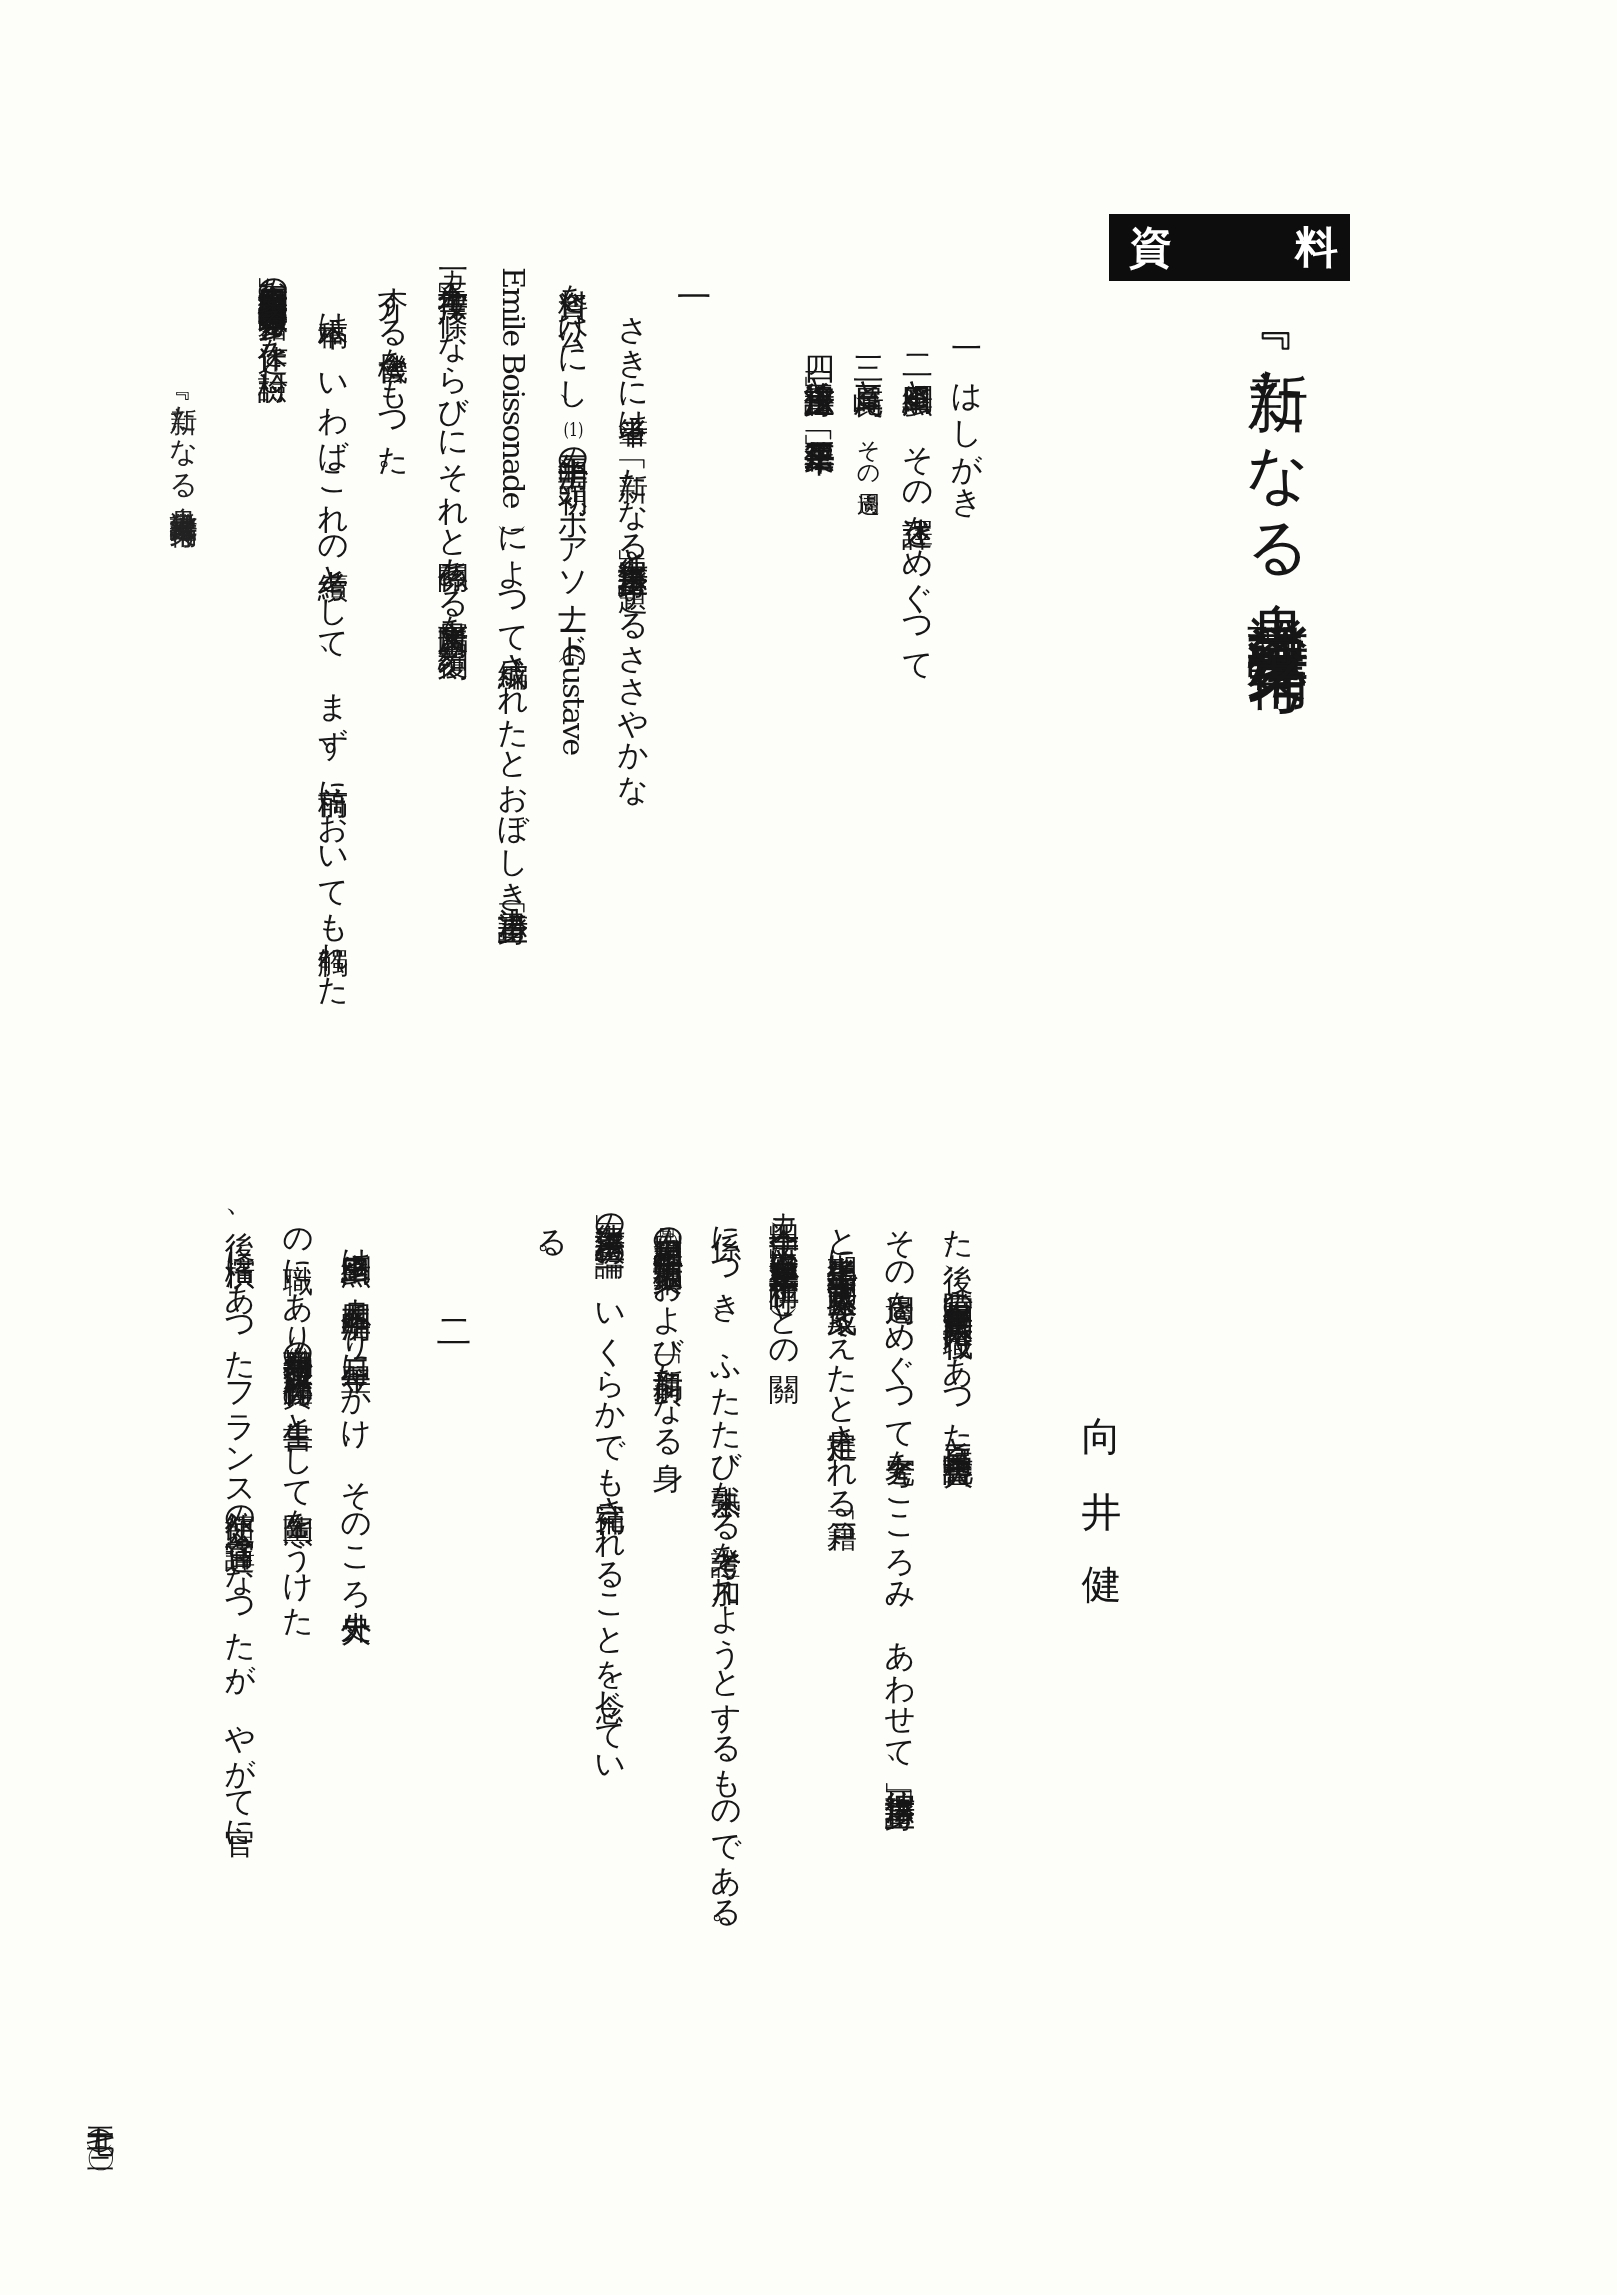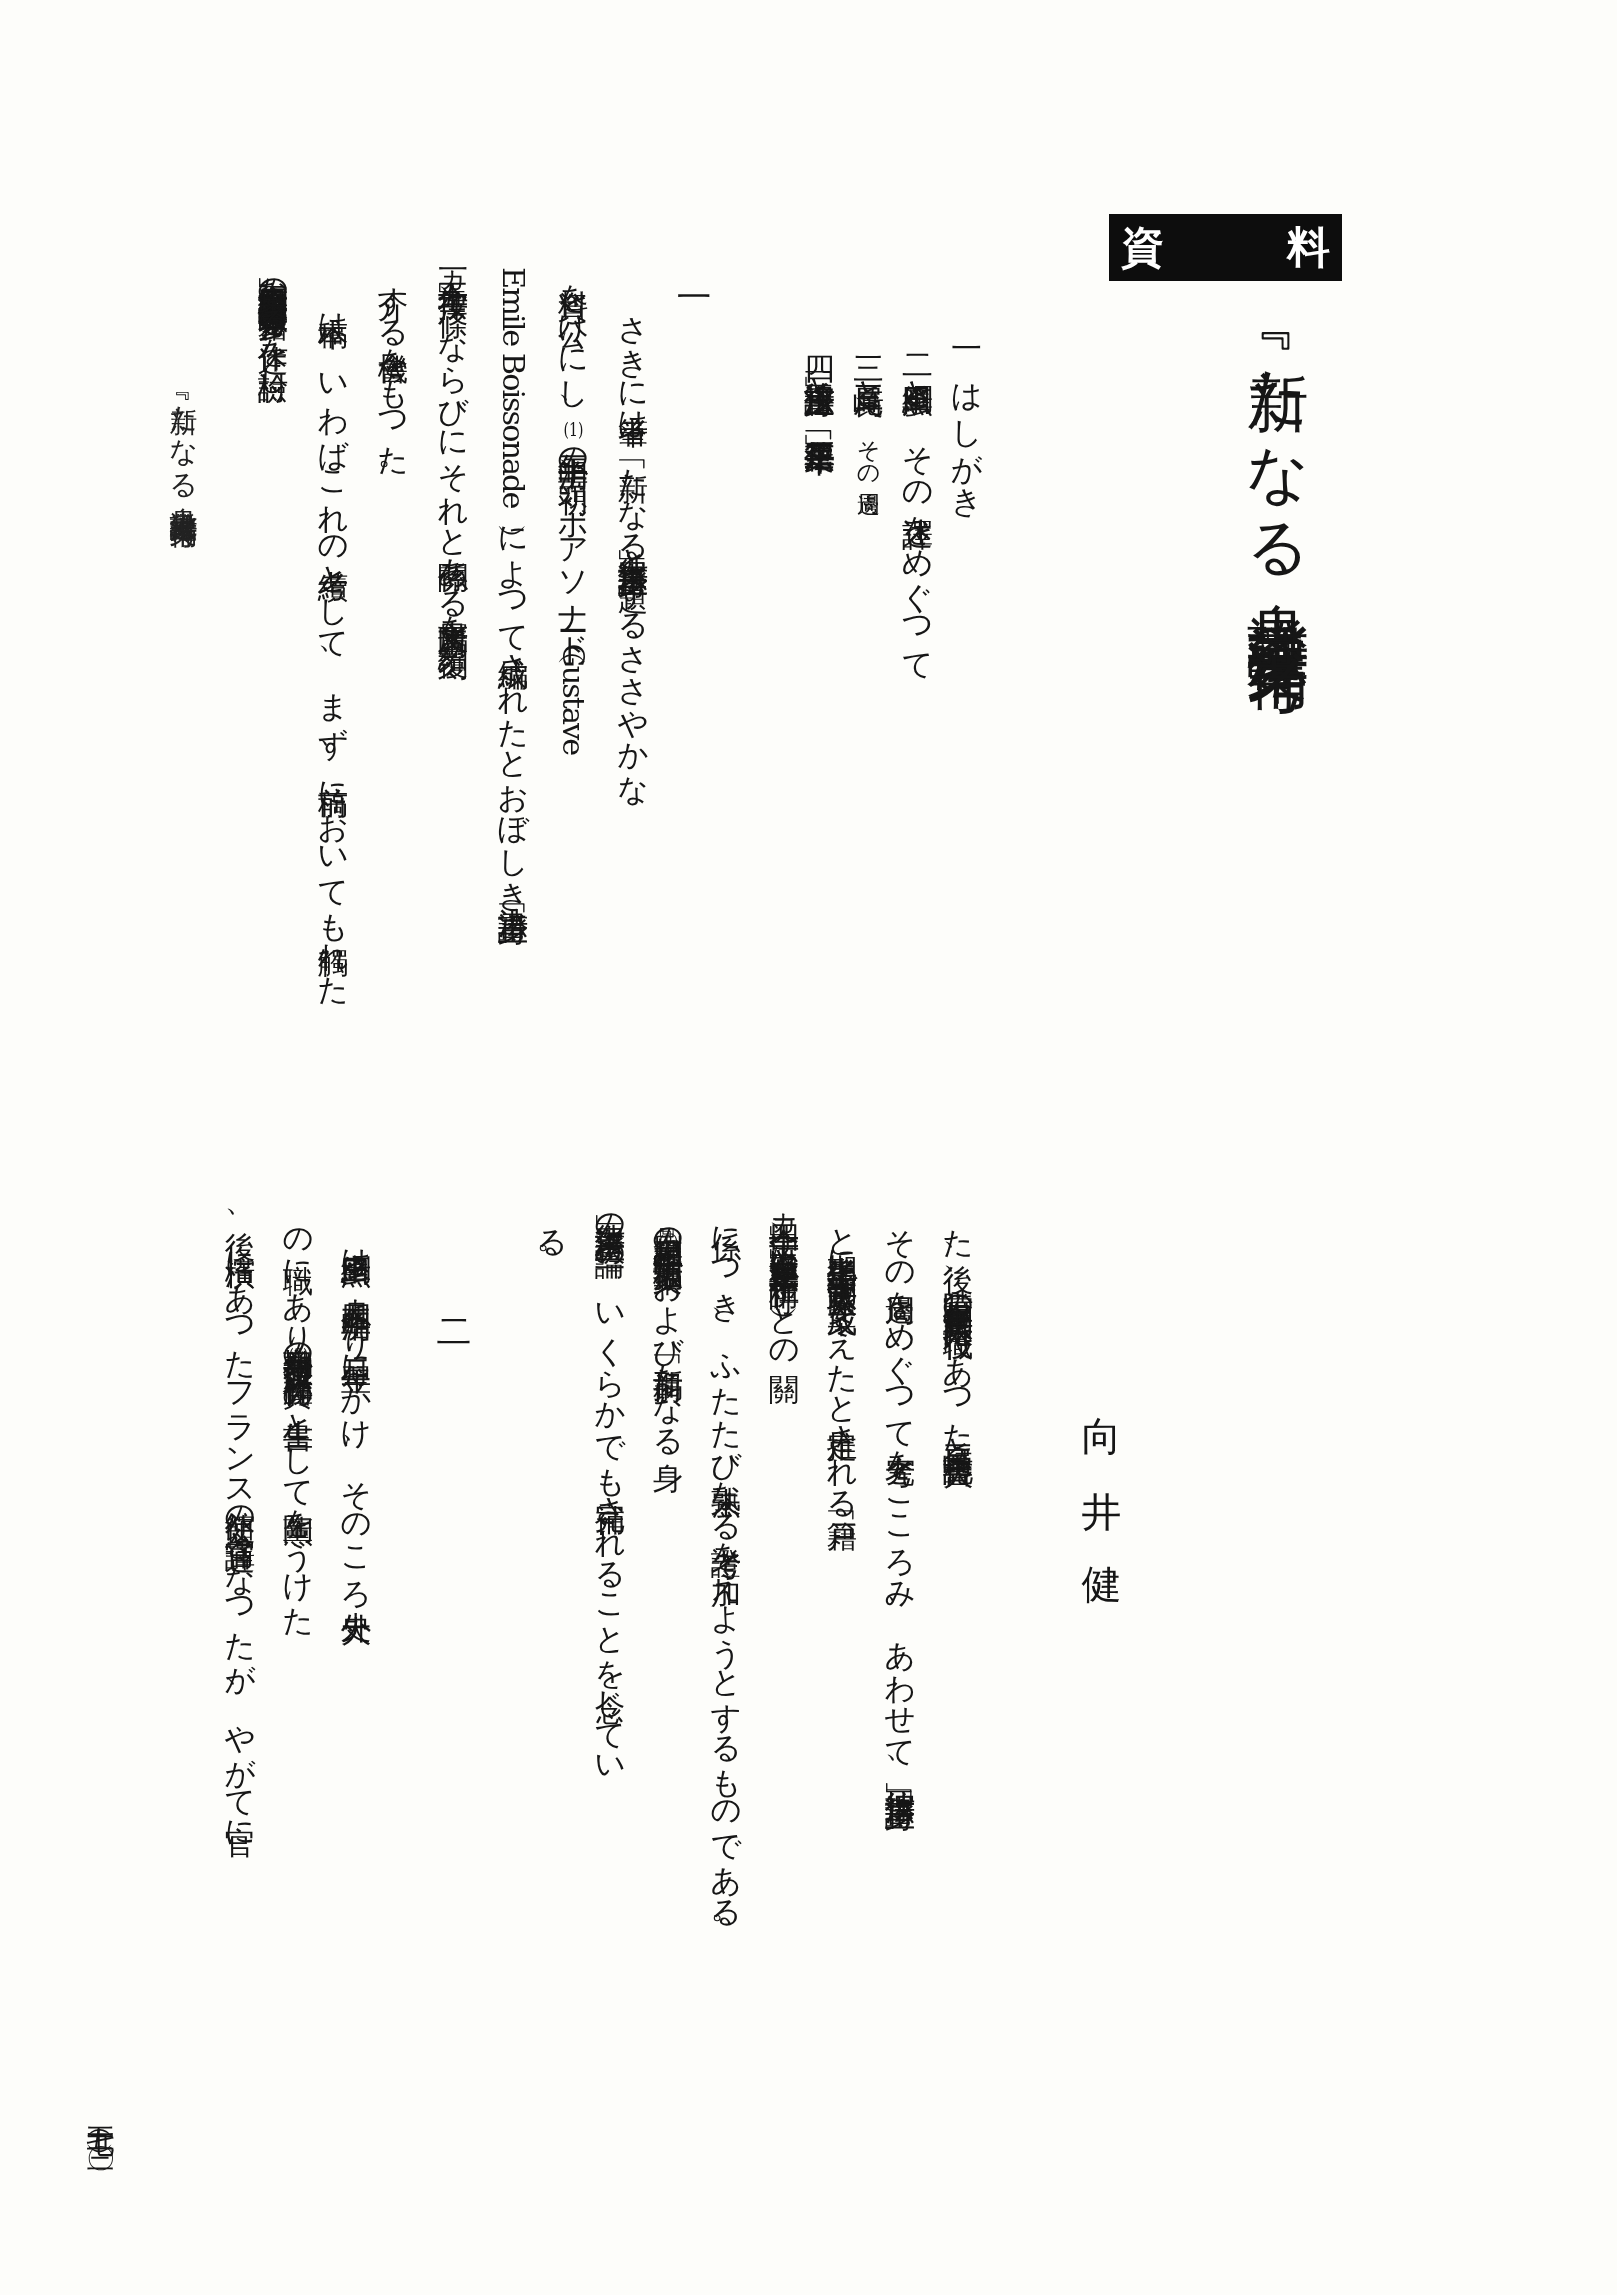--- a/index.html
+++ b/index.html
@@ -11,21 +11,21 @@
     font-family:"DejaVu Serif","Liberation Serif",serif;
     overflow:hidden;
   }
   .v { writing-mode:vertical-rl; }
 
   
   .shiryo-box {
     position:absolute; left:1109px; top:214px;
     width:233px; height:67px;
     background:#0d0d0d; color:#ffffff;
-    display:flex; align-items:center; justify-content:center;
+    display:flex; align-items:center; justify-content:center;padding-left:8px;
   }
   .shiryo-box span {
     font-size:43px; font-weight:bold;
     letter-spacing:40px; margin-right:-40px;
   }
 
   
   .main-title {
     position:absolute; top:314px; left:1236px;
     height:1194px;

